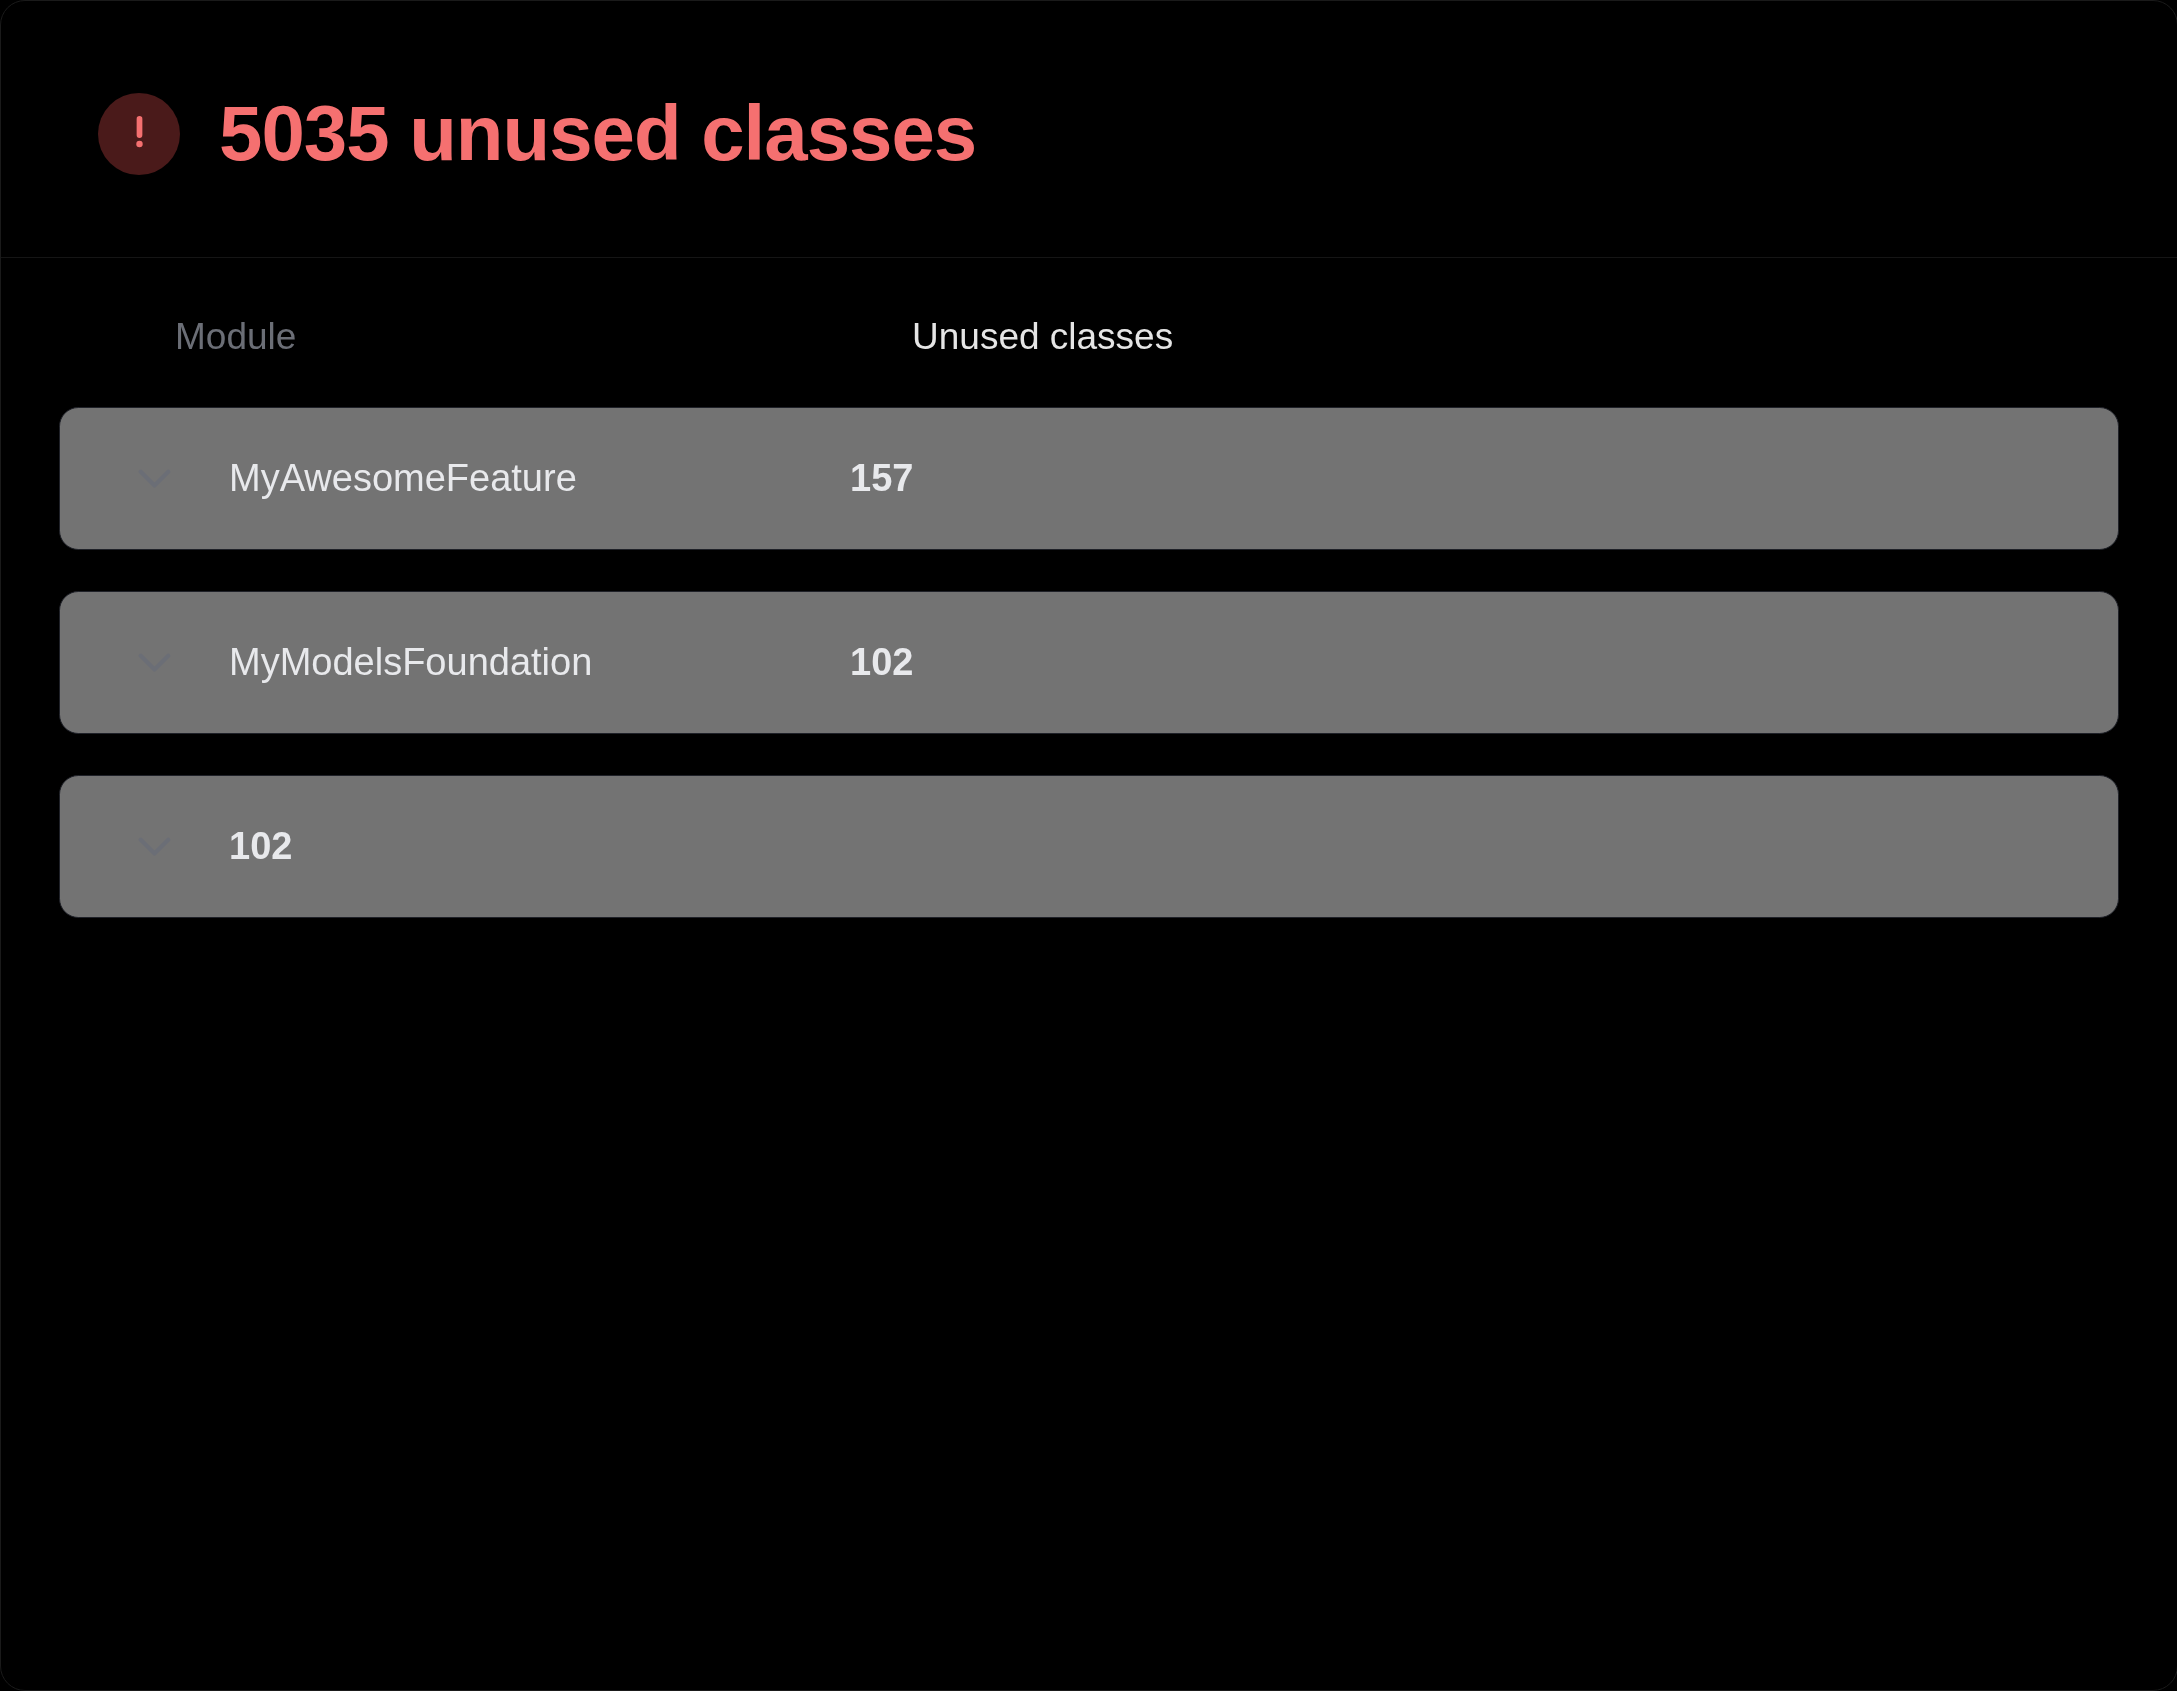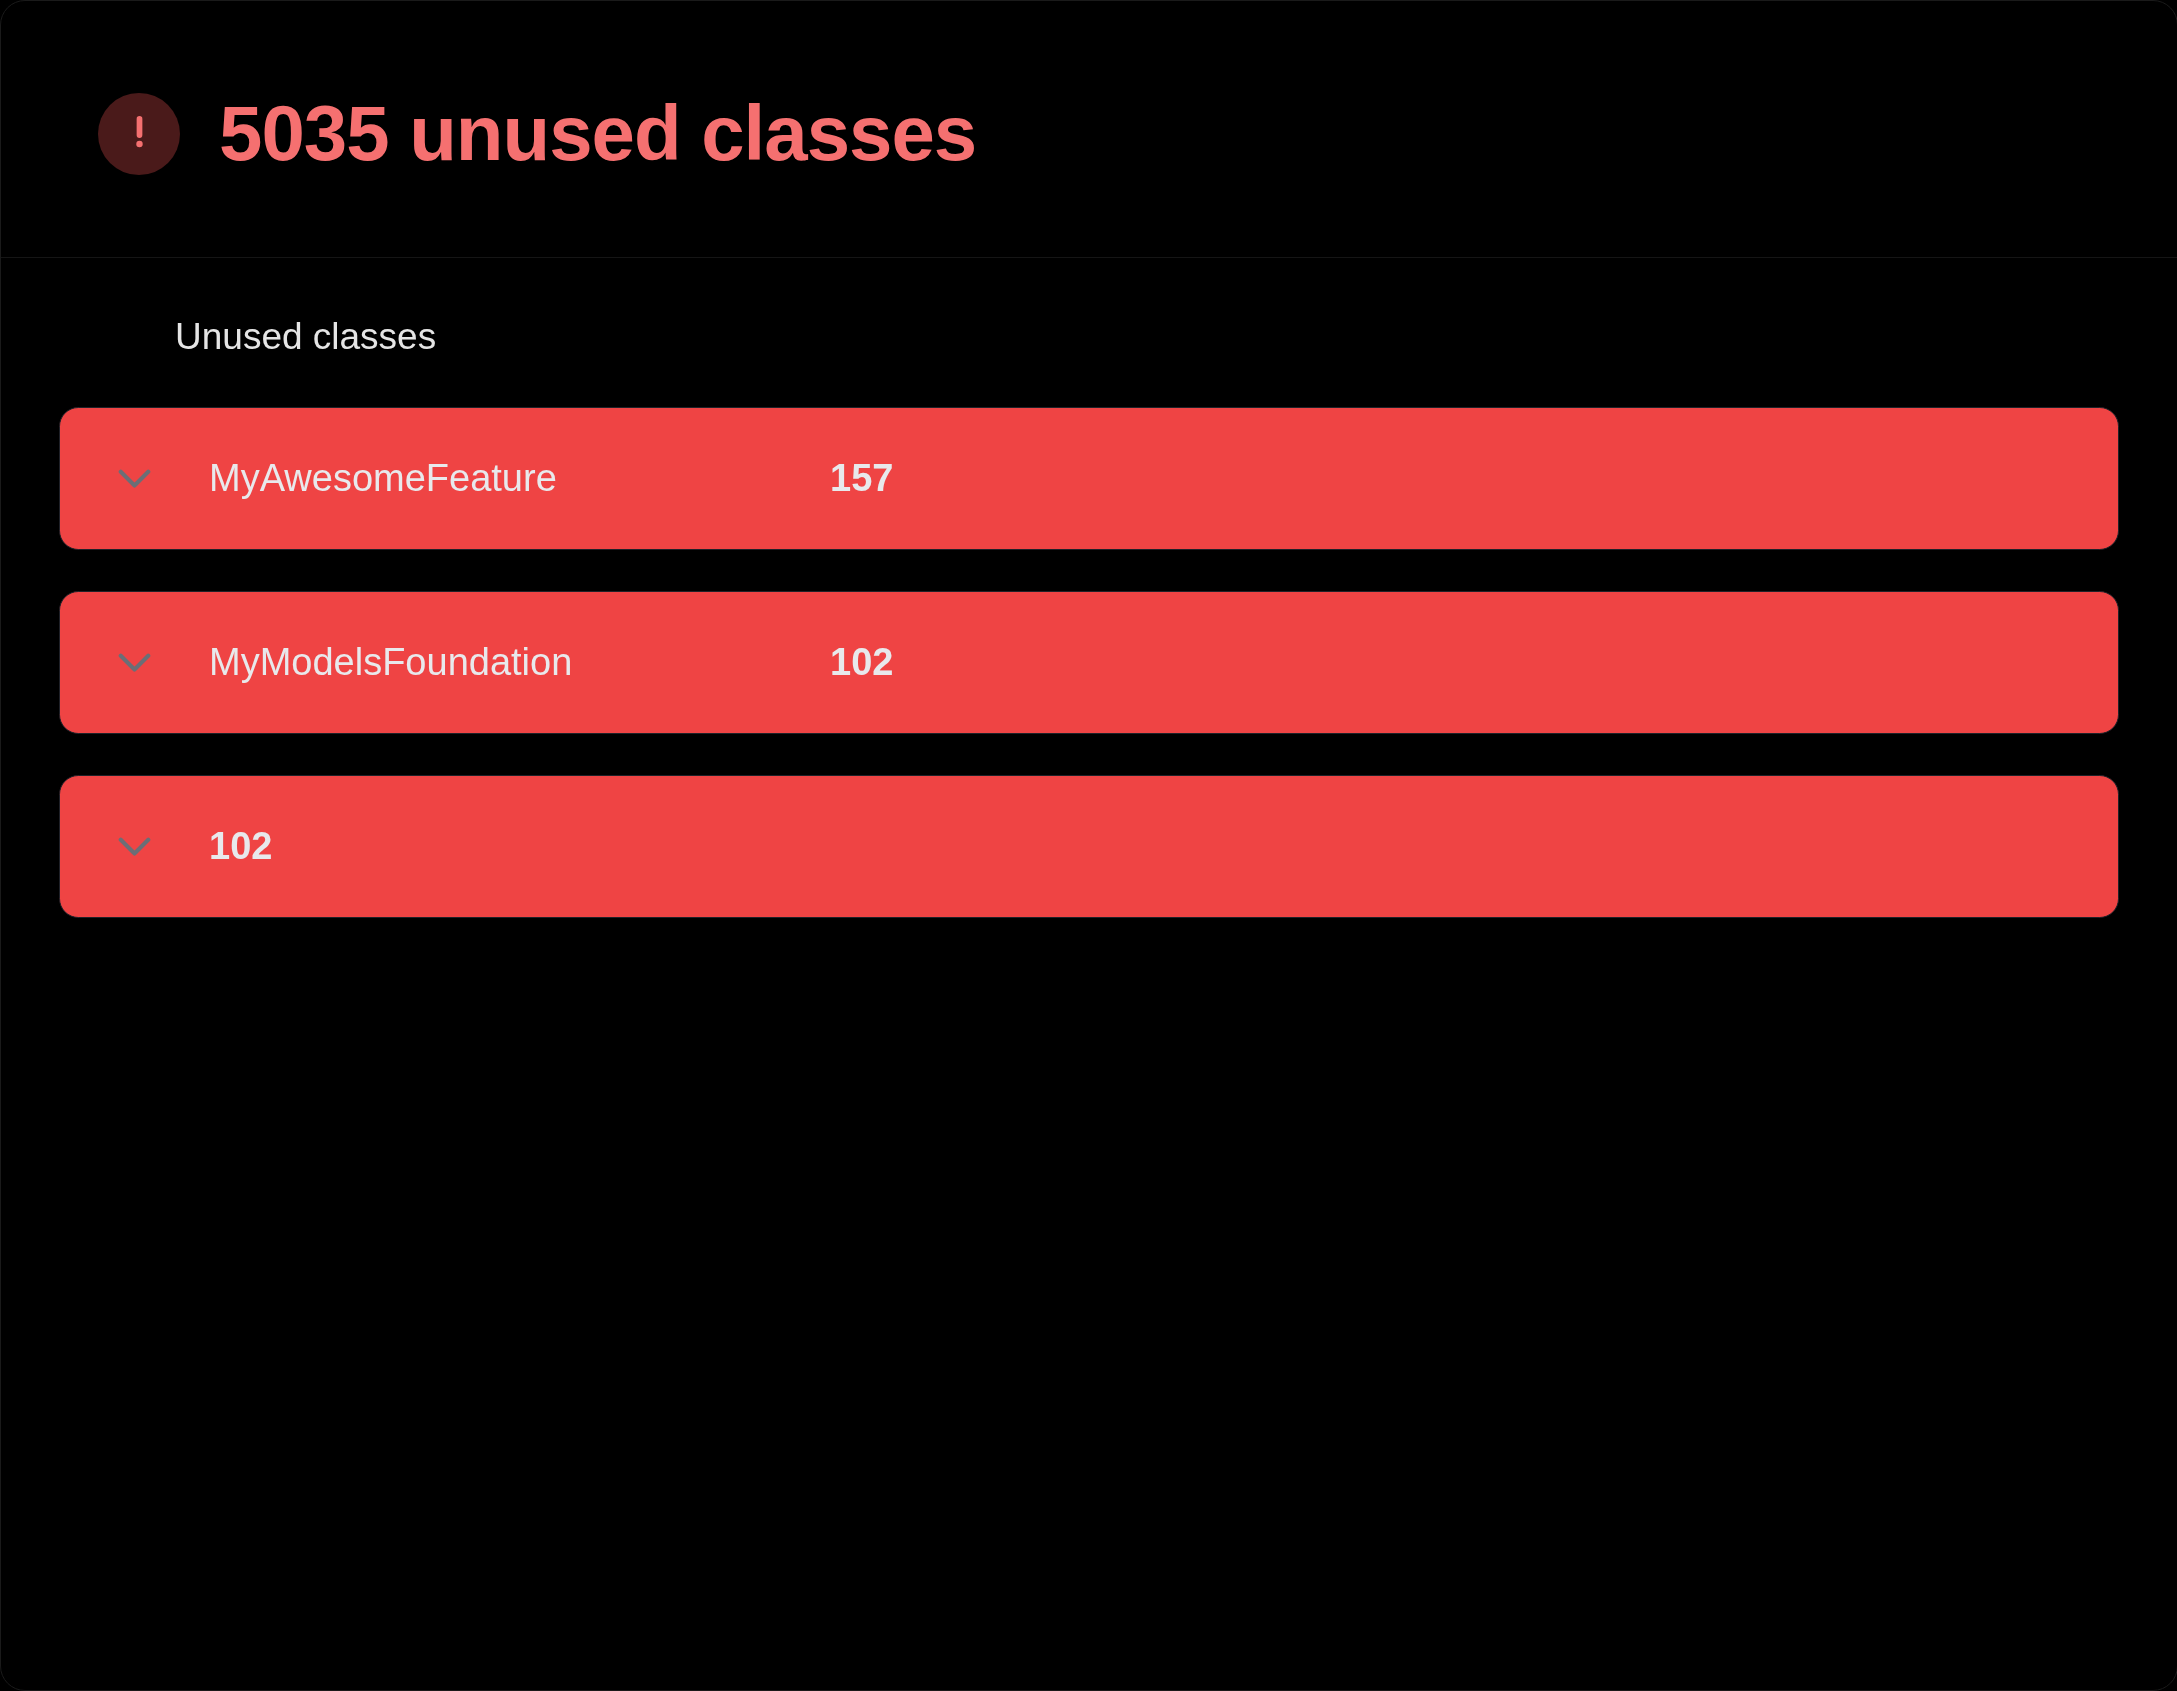--- a/index.html
+++ b/index.html
@@ -77,26 +77,26 @@
       font-weight: 400;
     }
 
     .rows {
       display: flex;
       flex-direction: column;
       gap: 41px;
     }
 
     .row {
-      background: #ef4444;
+      background: #737373;
       border: 1px solid #1f2128;
       border-radius: 19.4px;
       display: flex;
       align-items: center;
-      padding: 49px 58px;
+      padding: 49px 78px;
       cursor: pointer;
     }
 
     .chevron {
       width: 33px;
       height: 33px;
       margin-right: 58px;
       display: flex;
       align-items: center;
       justify-content: center;
@@ -132,20 +132,21 @@
           <path d="M12 5 L12 14" stroke="#f57070" stroke-width="3.2" stroke-linecap="round"></path>
           <circle cx="12" cy="19" r="1.8" fill="#f57070"></circle>
         </svg>
       </span>
     </div>
     <h1 class="title">5035 unused classes</h1>
   </div>
 
   <div class="content">
     <div class="table-header">
+      <div class="col-module">Module</div>
       <div class="col-unused">Unused classes</div>
     </div>
 
     <div class="rows">
       <div class="row">
         <div class="chevron">
           <svg viewBox="0 0 24 14" fill="none">
             <path d="M2 2 L12 12 L22 2" stroke="#6b6e76" stroke-width="3" stroke-linecap="round" stroke-linejoin="round"></path>
           </svg>
         </div>

